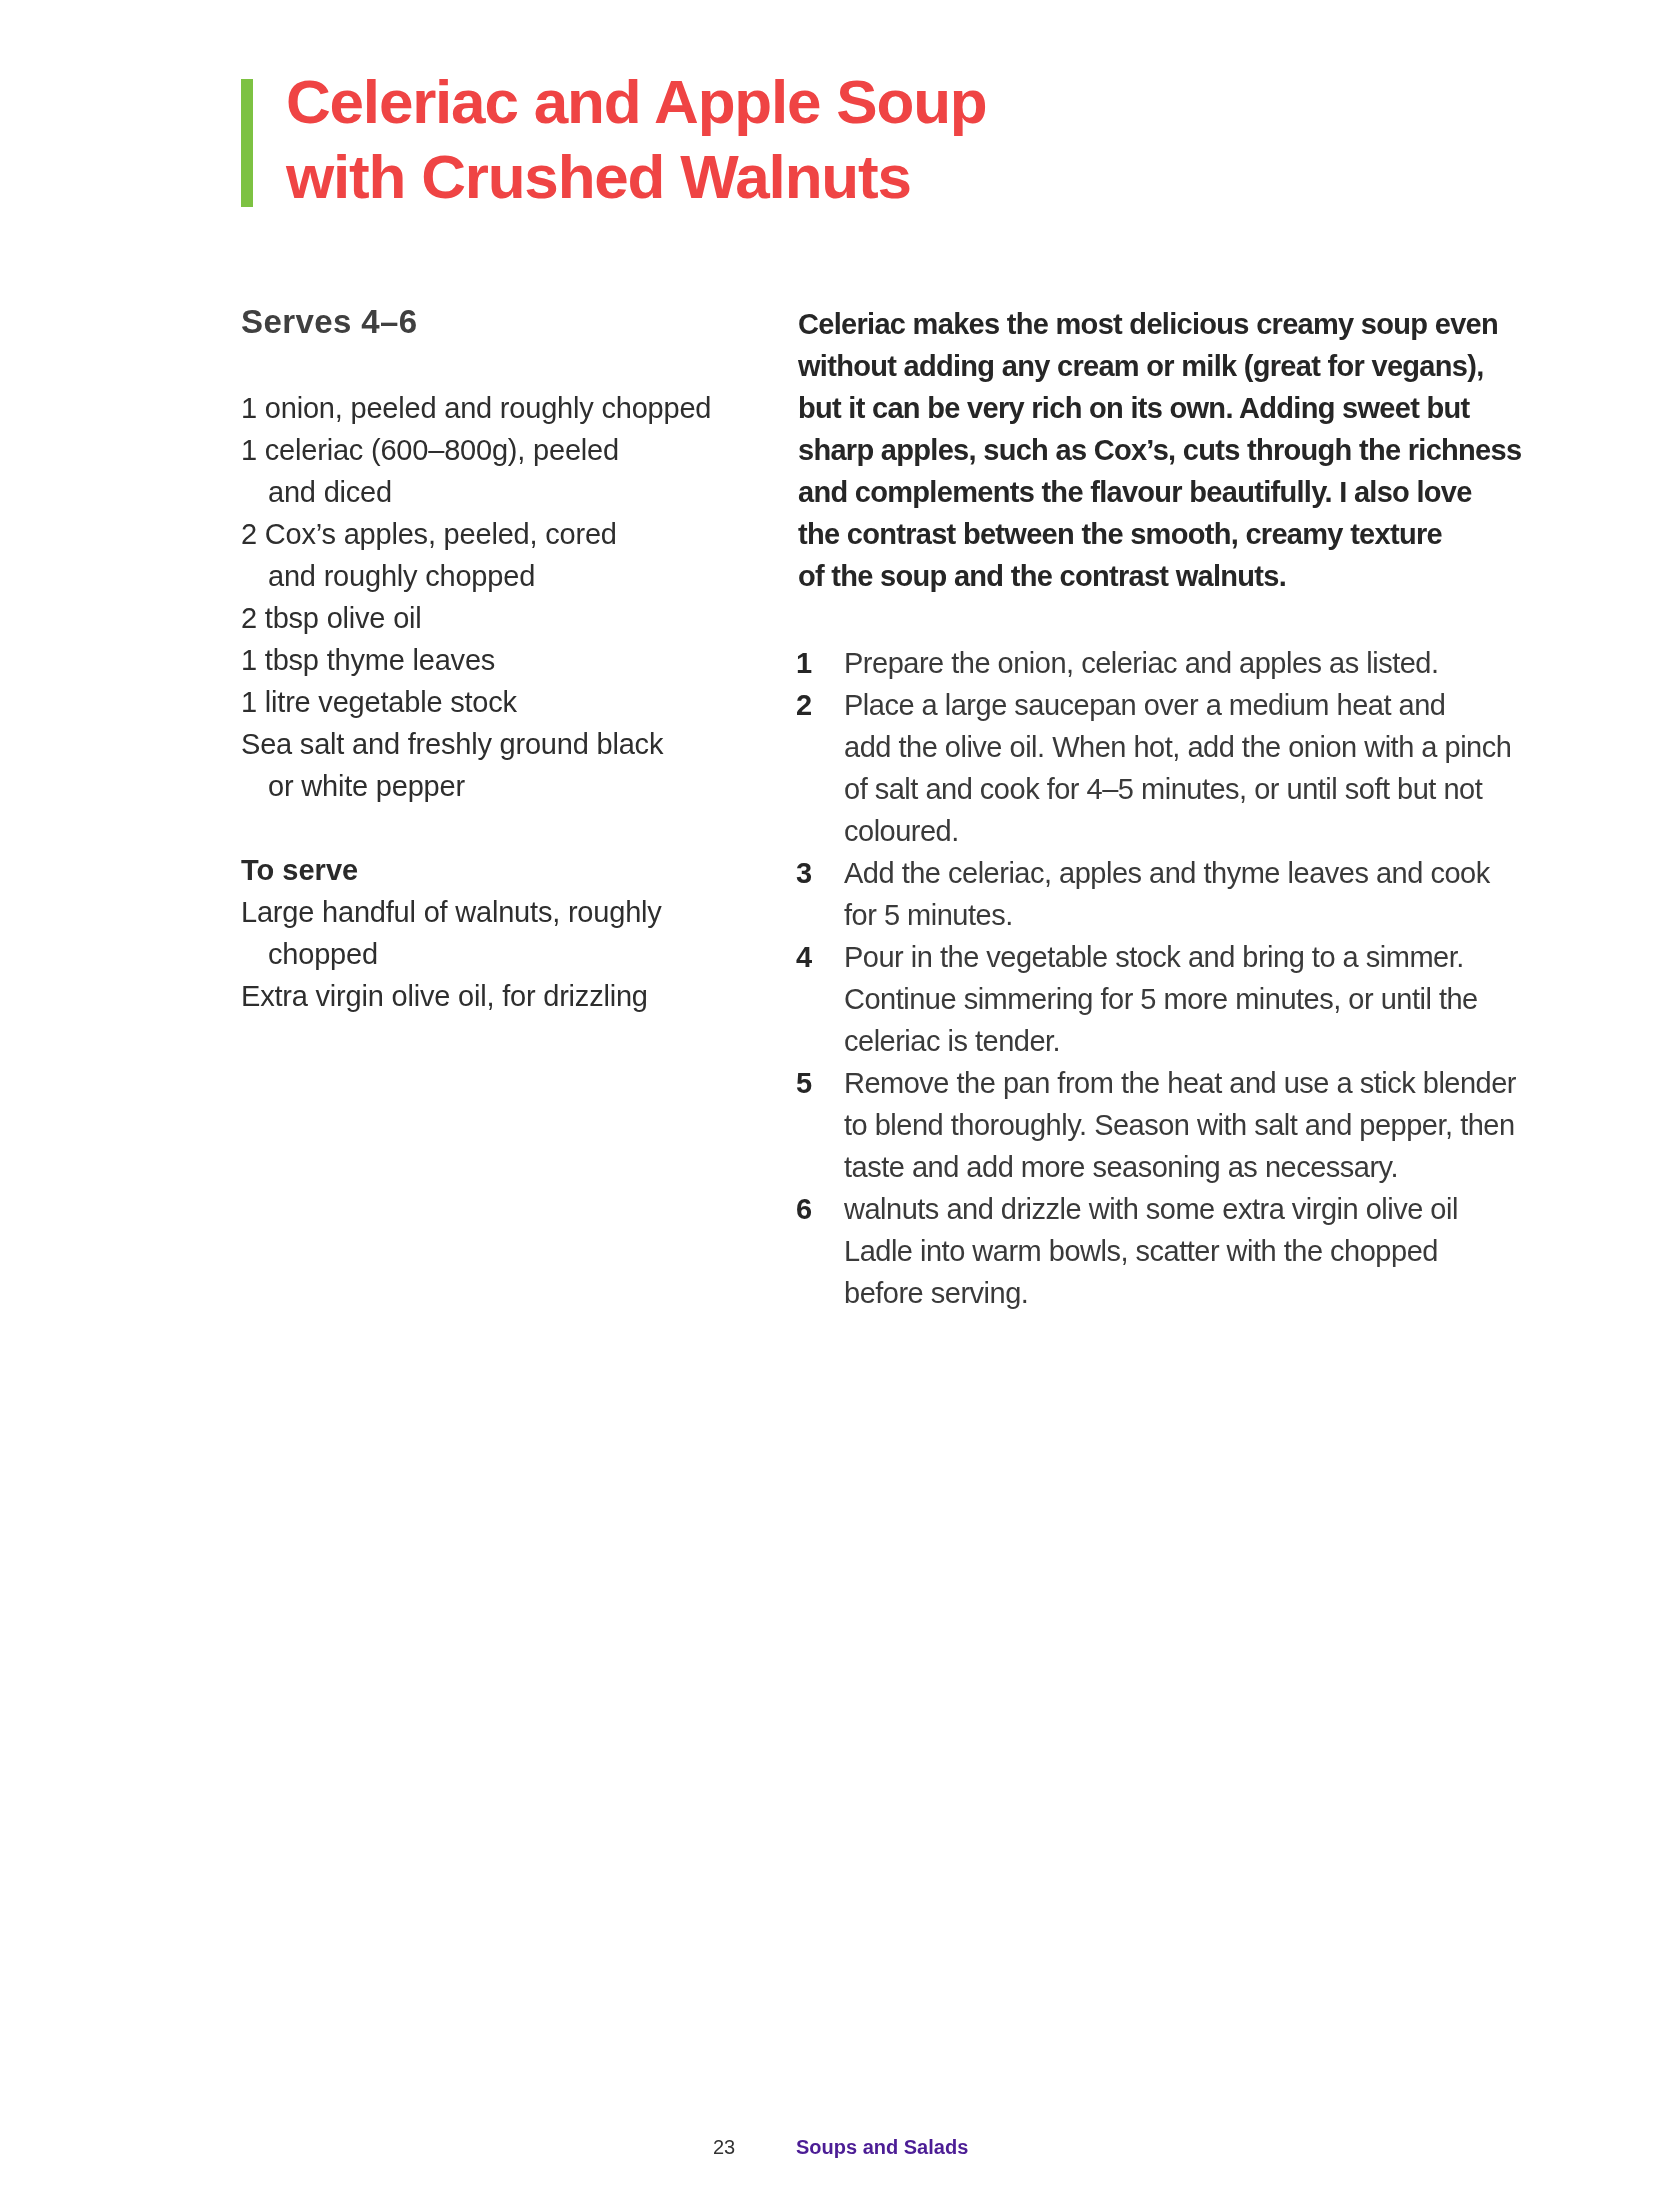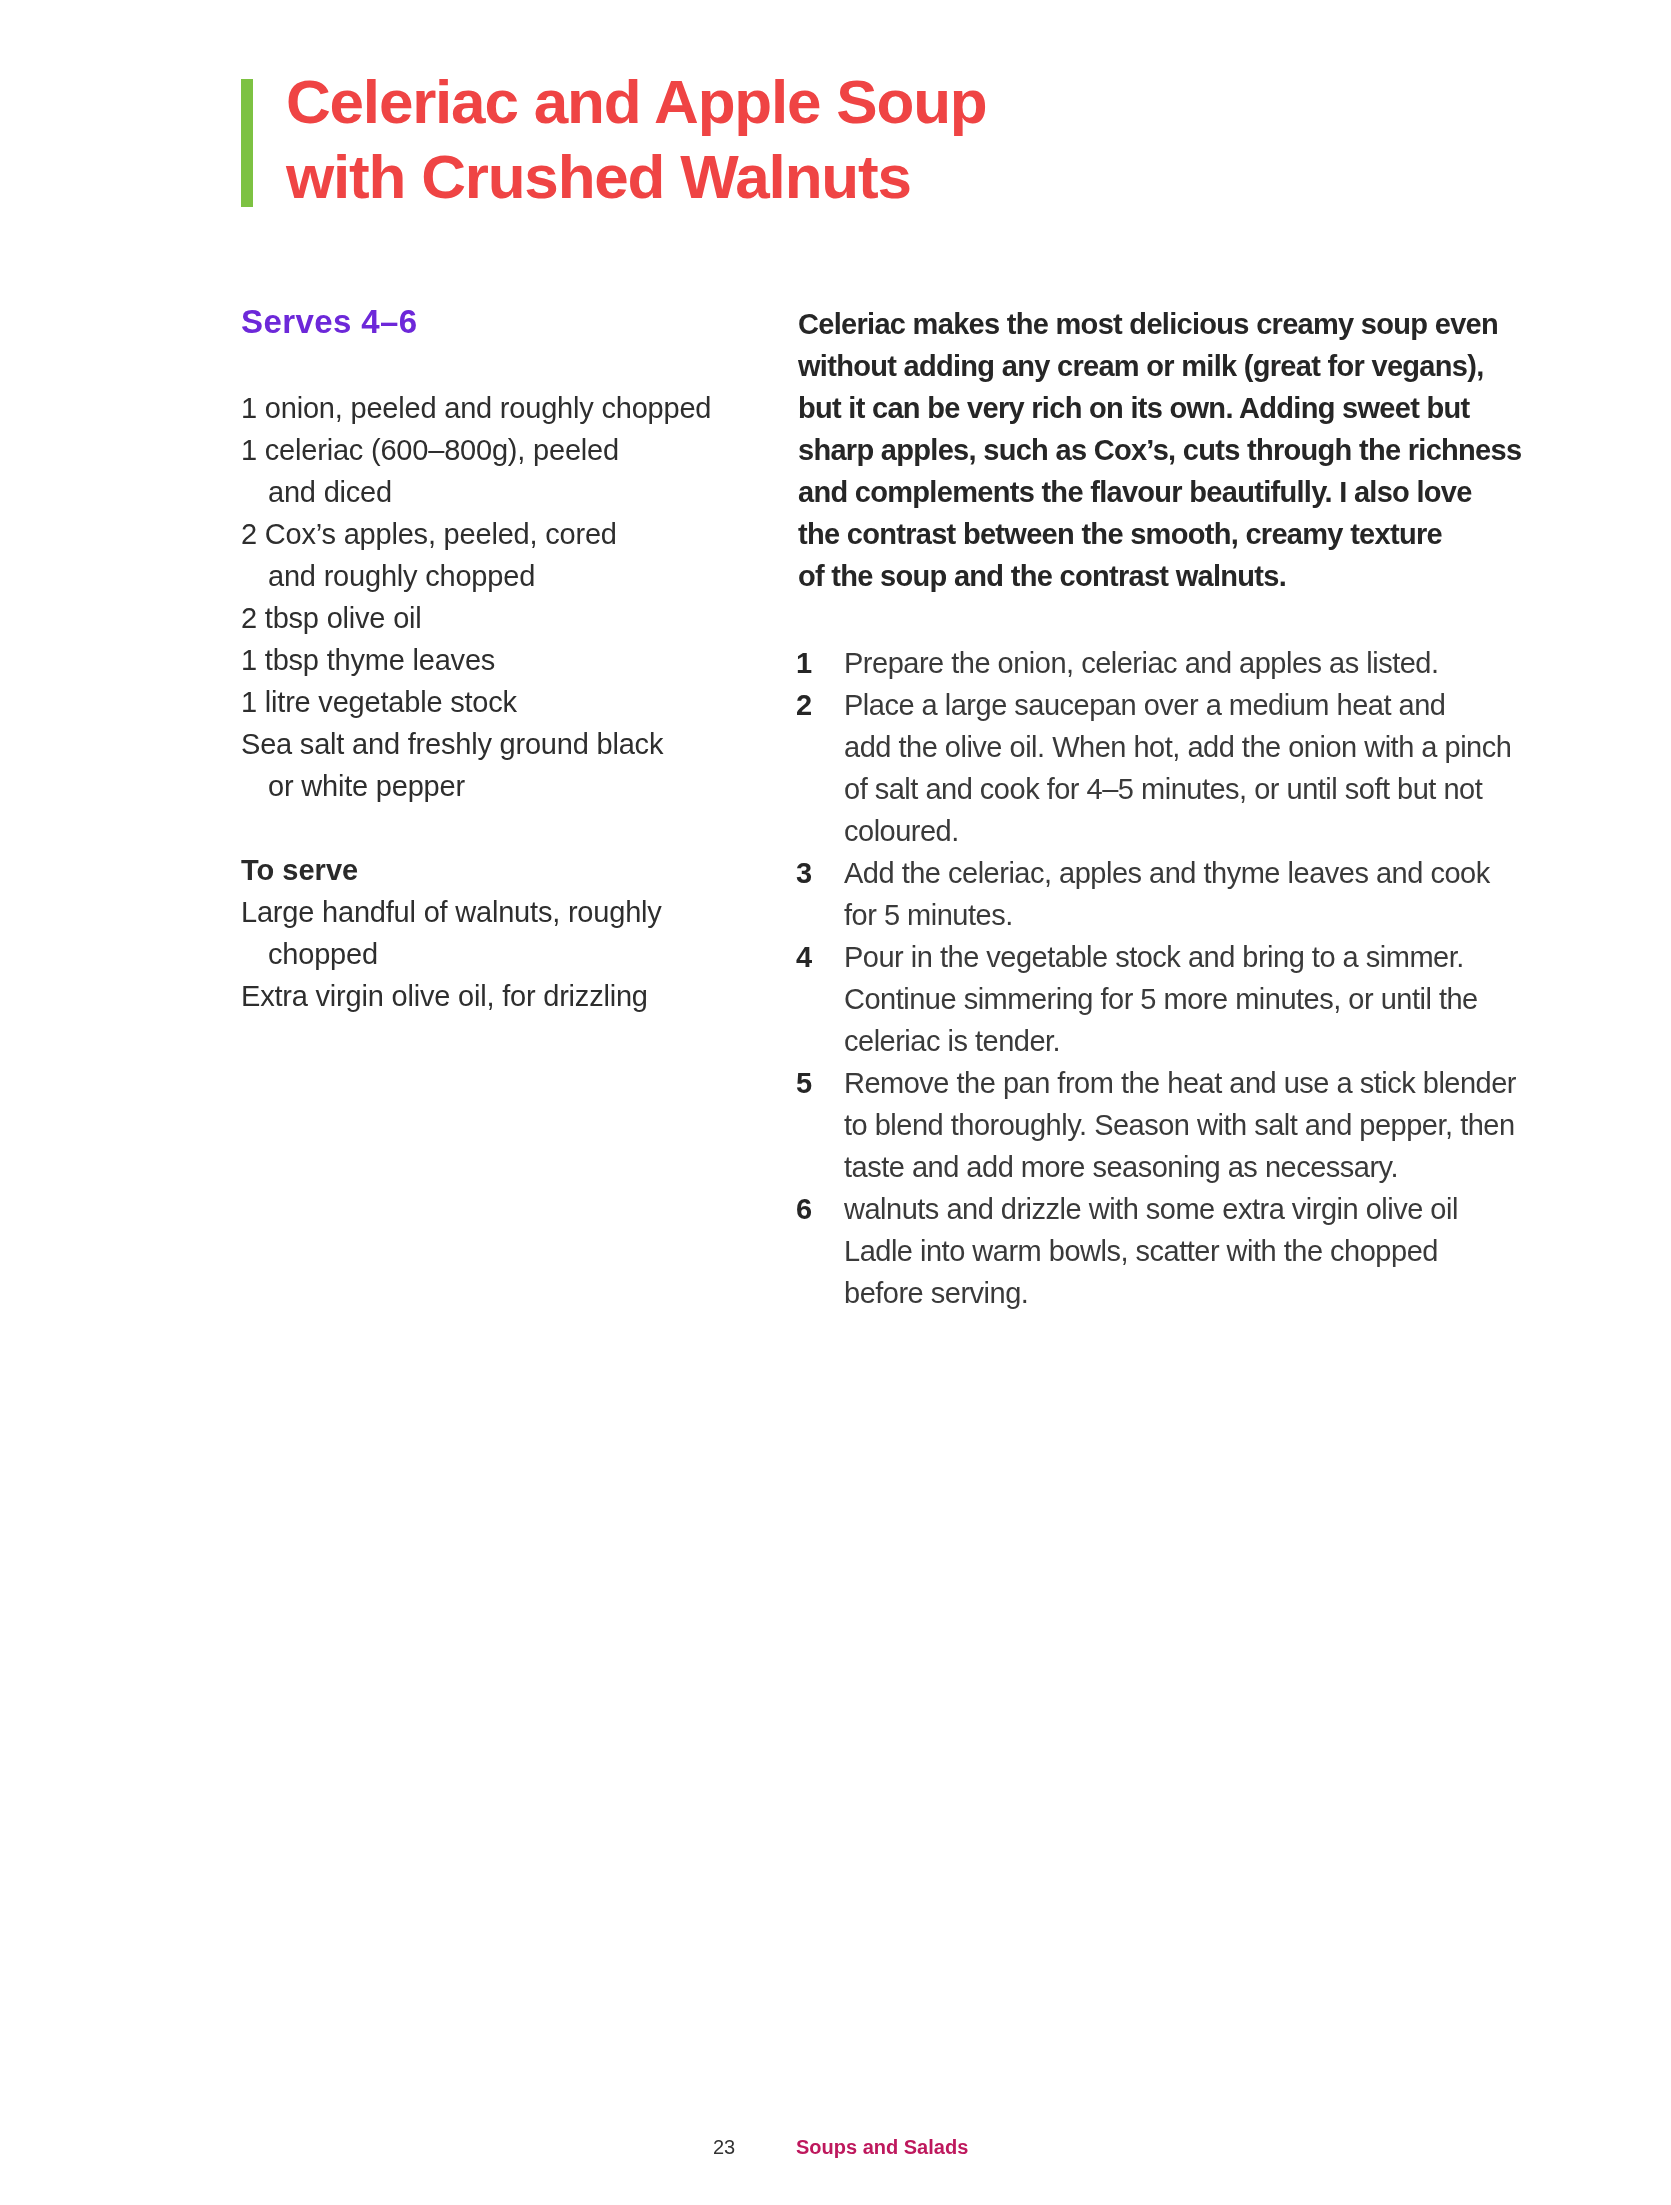--- a/index.html
+++ b/index.html
@@ -14,21 +14,21 @@
     background: #7dc242;
   }
   .title {
     position: absolute; left: 286px; top: 64px;
     font-size: 62px; line-height: 75px; font-weight: bold;
     color: #ef4444; letter-spacing: -1.2px; white-space: nowrap;
   }
   .title .line { display: block; }
   .serves {
     position: absolute; left: 241px; top: 301px;
-    font-size: 33px; line-height: 42px; font-weight: bold; color: #6d28d9;
+    font-size: 33px; line-height: 42px; font-weight: bold; color: #404040;
     letter-spacing: 0.4px; white-space: nowrap;
   }
   .ingredients {
     position: absolute; left: 241px; top: 387px; width: 526px;
     font-size: 29px; line-height: 42px; color: #2e2e2e;
   }
   .ing-line { display: block; white-space: nowrap; letter-spacing: -0.2px; }
   .ing-line.indent { padding-left: 27px; }
   .blank { display: block; height: 42px; }
   .subhead { display: block; font-weight: bold; color: #2a2a2a; white-space: nowrap; }
@@ -44,21 +44,21 @@
   .step { position: relative; padding-left: 48px; }
   .step-num {
     position: absolute; left: 0; top: 0; font-weight: bold; color: #262626;
   }
   .step-line { display: block; white-space: nowrap; letter-spacing: -0.5px; }
   .footer {
     position: absolute; top: 2136px; left: 0; width: 100%;
     font-size: 20px; line-height: 23px; white-space: nowrap;
   }
   .page-number { position: absolute; left: 713px; color: #333; }
-  .section-name { position: absolute; left: 796px; font-weight: bold; color: #be185d; }
+  .section-name { position: absolute; left: 796px; font-weight: bold; color: #4c1d95; }
 </style>
 </head>
 <body>
 
 <div class="accent-bar"></div>
 
 <h1 class="title" style="margin:0;">
   <span class="line">Celeriac and Apple Soup</span>
   <span class="line">with Crushed Walnuts</span>
 </h1>

